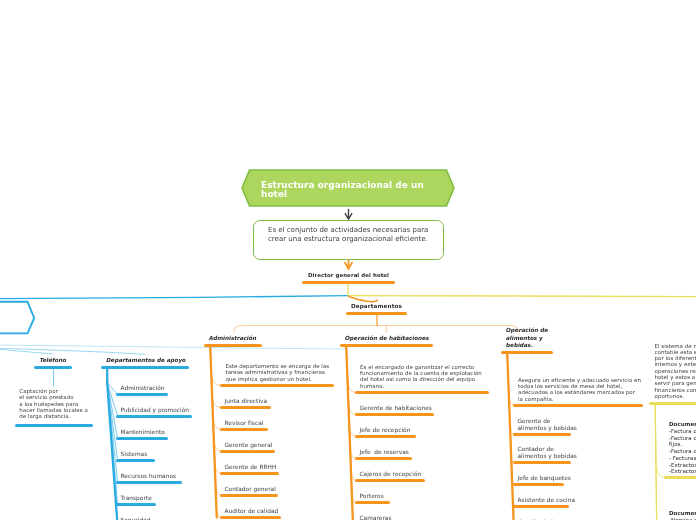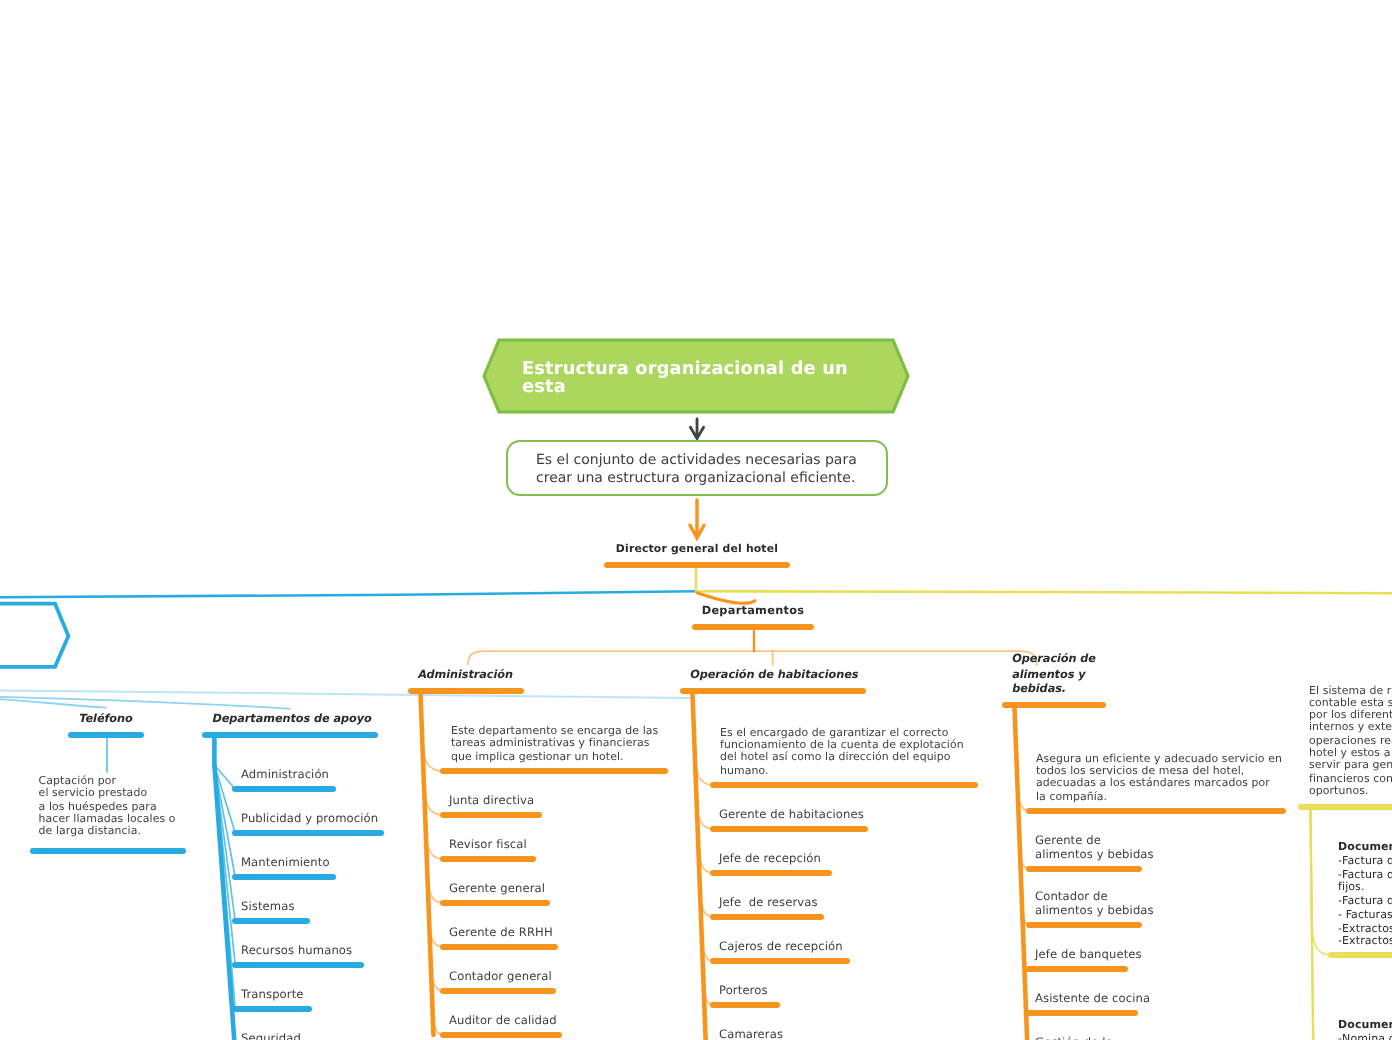--- a/index.html
+++ b/index.html
@@ -14,21 +14,21 @@
   .topic .lbl{position:absolute;white-space:pre-wrap;color:#3d3d3d;}
   .topic.root .lbl, .topic.hdr .lbl{white-space:pre;}
   .topic .bar{position:absolute;height:3px;border-radius:2px;}
 
   
   #hexmain{position:absolute;left:241px;top:169px;width:214px;height:38px;}
   #hexmain svg{position:absolute;left:0;top:0;width:214px;height:38px;}
   #hexmain .t{position:absolute;left:20px;top:11.5px;width:170px;color:#fff;
      font-weight:bold;font-size:8.9px;line-height:9.7px;letter-spacing:.1px;}
 
-  #defbox{position:absolute;left:253px;top:220px;width:191px;height:28px;
+  #defbox{position:absolute;left:253px;top:220px;width:191px;height:40px;
      border:1.6px solid #7EC04A;border-radius:7px;background:#fff;box-sizing:border-box;}
   #defbox .t{position:absolute;left:14px;top:5px;width:172px;font-size:7px;line-height:9.4px;color:#3d3d3d;}
 
   
   .topic.root .lbl{font-weight:bold;font-style:normal;font-size:5.4px;color:#2b2b2b;letter-spacing:.1px;}
   .hdr .lbl{font-weight:bold;font-style:italic;font-size:5.65px;line-height:7.4px;color:#2b2b2b;letter-spacing:-0.03px;}
   .hdr.plain .lbl{font-style:normal;letter-spacing:.15px;}
   .kid .lbl{font-size:5.8px;line-height:6.8px;color:#3d3d3d;letter-spacing:.05px;}
   .kid.note .lbl{font-size:5.45px;line-height:6.3px;color:#3d3d3d;letter-spacing:.05px;}
   .topic.hdr .lbl.notebody, .notebody{font-weight:normal;font-style:normal;font-size:5.45px;line-height:6.3px;color:#3d3d3d;letter-spacing:.05px;white-space:pre-wrap;}
@@ -88,21 +88,21 @@
       <path d="M507.2,352.5 C509.2064,405.3 511.57,457.3 511.57,467.5 C511.57,479.74 512.479,484.5 514.6,484.5" fill="none" stroke="#F7941E" stroke-width="0.9" stroke-linecap="round" opacity="0.55"></path>
       <path d="M507.2,352.5 C509.5408,414.1 512.406,479.3 512.406,489.5 C512.406,501.74 513.0642,506.5 514.6,506.5" fill="none" stroke="#F7941E" stroke-width="0.9" stroke-linecap="round" opacity="0.55"></path>
       <path d="M507.2,352.5 C509.8752,422.9 513.242,501.3 513.242,511.5 C513.242,523.74 513.6494,528.5 514.6,528.5" fill="none" stroke="#F7941E" stroke-width="0.9" stroke-linecap="round" opacity="0.55"></path>
       <path d="M507.2,352.5 L513.888,528.5" fill="none" stroke="#F7941E" stroke-width="2.3" stroke-linecap="round" opacity="1"></path>
     </svg>
 
   <div id="hexmain">
     <svg viewBox="0 0 214 38">
       <polygon points="1,19 8.5,1 205.5,1 213,19 205.5,37 8.5,37" fill="#ADD65F" stroke="#7FBE44" stroke-width="1.6"></polygon>
     </svg>
-    <div class="t">Estructura organizacional de un esta</div>
+    <div class="t">Estructura organizacional de un hotel</div>
   </div>
 
   <div id="defbox">
     <div class="t">Es el conjunto de actividades necesarias para crear una estructura organizacional eficiente.</div>
   </div>
 <div class="topic hdr root" style="left: 302px; top: 281px; width: 93px;">
       <div class="lbl" style="left: 0px; width: 93px; bottom: 1.5px; text-align: center;">Director general del hotel</div>
       <div class="bar" style="left: 0px; top: 0px; width: 93px; background: rgb(247, 148, 30);"></div>
     </div>
     <div class="topic hdr" style="left: 34px; top: 366px; width: 38px;">

